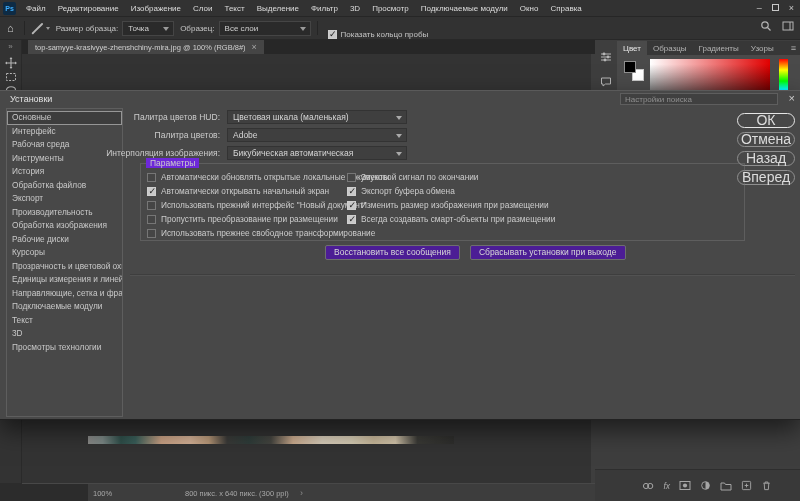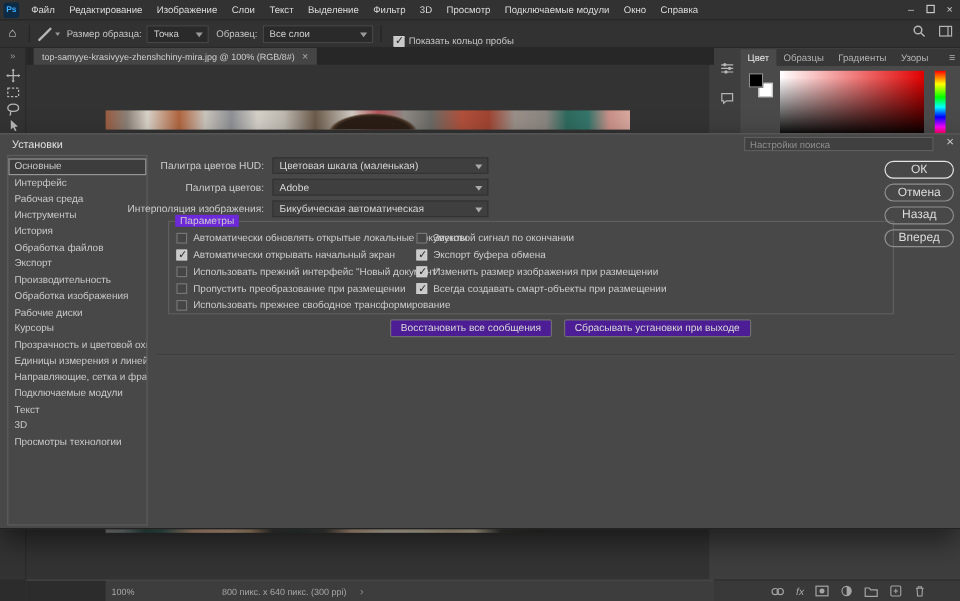--- a/index.html
+++ b/index.html
@@ -60,21 +60,21 @@
   .panel-menu-icon { position:absolute; right:4px; top:2px; color:#b2b2b2; font-size:9px; }
   .panel-content { position:relative; height:62px; background:#4a4a4a; }
   .swatch-bg { position:absolute; left:15px; top:14px; width:12px; height:12px; background:#ffffff; border:1px solid #c9c9c9; }
   .swatch-fg { position:absolute; left:7px; top:6px; width:12px; height:12px; background:#000000; border:1px solid #8f8f8f; }
   .sat-field { position:absolute; left:33px; top:4px; right:30px; bottom:3px;
     background-image:linear-gradient(to bottom, rgba(0,0,0,0) 10%, #000 100%), linear-gradient(to right, #ffffff, #e00000); }
   .hue-bar { position:absolute; right:12px; top:4px; bottom:3px; width:9px;
     background-image:linear-gradient(to bottom,#ff0000,#ffff00 20%,#00ff00 40%,#00ffff 55%,#0000ff 70%,#ff00ff 85%,#ff0000 100%); }
 
   
-  .dialog { position:absolute; left:0; top:111px; width:800px; height:330px; background:#484848; border-top:1px solid #5a5a5a; border-bottom:1px solid #222; box-shadow:0 10px 24px rgba(0,0,0,.55); z-index:10; font-size:8.5px; color:#d2d2d2; }
+  .dialog { position:absolute; left:0; top:90px; width:800px; height:330px; background:#484848; border-top:1px solid #5a5a5a; border-bottom:1px solid #222; box-shadow:0 10px 24px rgba(0,0,0,.55); z-index:10; font-size:8.5px; color:#d2d2d2; }
   .dlg-title { position:absolute; left:10px; top:3px; font-size:9px; color:#e2e2e2; }
   .dlg-search { position:absolute; right:22px; top:2px; width:158px; height:12px; background:#404040; border:1px solid #5e5e5e; font-size:8px; color:#bdbdbd; padding:0 4px; font-family:inherit; }
   .dlg-search::placeholder { color:#8f8f8f; }
   .dlg-close { position:absolute; right:5px; top:1px; color:#cccccc; font-size:11px; }
   .sidebar { position:absolute; left:6px; top:17px; width:117px; height:309px; border:1px solid #5e5e5e; padding-top:2px; background:#484848; }
   .side-item { height:13.5px; line-height:13.5px; padding-left:5px; font-size:8.3px; color:#c9c9c9; white-space:nowrap; overflow:hidden; cursor:default; }
   .side-item.selected { background:#3d3d3d; outline:1px solid #969696; outline-offset:-1px; }
   .fields { position:absolute; left:0; top:19px; }
   .frow { display:flex; align-items:center; height:14px; margin-bottom:4px; }
   .flabel { width:227px; text-align:right; padding-right:7px; color:#cccccc; }
@@ -84,30 +84,30 @@
   .params-title { position:absolute; top:-6px; left:5px; background:#6d28d9; padding:0 4px; color:#cccccc; }
   .pcol { position:absolute; top:6px; }
   .pcol-left { left:6px; }
   .pcol-right { left:206px; }
   .prow { display:flex; align-items:center; height:14px; gap:5px; cursor:default; }
   .plabel { font-size:8.3px; color:#cccccc; white-space:nowrap; }
   .dlg-actions { position:absolute; left:325px; top:154px; display:flex; gap:10px; }
   .act-btn { height:15px; background:#4c1d95; border:1px solid #6e6e6e; border-radius:2px; font-size:8.5px; color:#d8d8d8; padding:0 8px; line-height:13px; font-family:Liberation Sans, sans-serif; white-space:nowrap; }
   .dlg-divider { position:absolute; left:130px; right:5px; top:183px; height:1px; background:#3e3e3e; box-shadow:0 1px 0 #525252; }
   .nav { position:absolute; right:5px; top:22px; width:58px; display:flex; flex-direction:column; gap:4px; }
-  .nav-btn { height:15px; border-radius:8px; border:1px solid #8f8f8f; background:transparent; color:#dddddd; font-size:10px; line-height:13px; text-align:center; font-family:inherit; }
+  .nav-btn { height:15px; border-radius:8px; border:1px solid #8f8f8f; background:transparent; color:#dddddd; font-size:14px; line-height:13px; text-align:center; font-family:inherit; }
   .nav-btn.primary { border-color:#e6e6e6; }
 
   
   .statusbar { position:absolute; left:22px; right:205px; bottom:0; height:18px; background:#3d3d3d; border-top:1px solid #484848; font-size:7.5px; color:#a8a8a8; z-index:3; }
   .status-dark { position:absolute; left:0; top:0; width:66px; height:100%; background:#2c2c2c; }
   .status-zoom { position:absolute; left:71px; top:5px; }
   .status-info { position:absolute; left:151px; top:5px;padding-left:12px; }
   .status-arrow { position:absolute; left:278px; top:4px; color:#8f8f8f; font-size:9px; }
-  .dock-bottom { position:absolute; right:0; bottom:0; width:205px; height:18px; background:#393939; border-top:1px solid #2e2e2e; display:flex; align-items:center; justify-content:flex-end; gap:9px; padding-right:28px; z-index:3; }
+  .dock-bottom { position:absolute; right:0; bottom:0; width:205px; height:32px; background:#393939; border-top:1px solid #2e2e2e; display:flex; align-items:center; justify-content:flex-end; gap:9px; padding-right:28px; z-index:3; }
   .fx-icon { font-style:italic; font-size:8.5px; color:#ababab; }
   .corner { position:absolute; left:0; bottom:0; width:22px; height:18px; background:#2c2c2c; z-index:3; }
 
   svg.ic { display:block; }
 </style>
 </head>
 <body>
 
 <div class="menubar">
   <div class="ps-logo">Ps</div>

